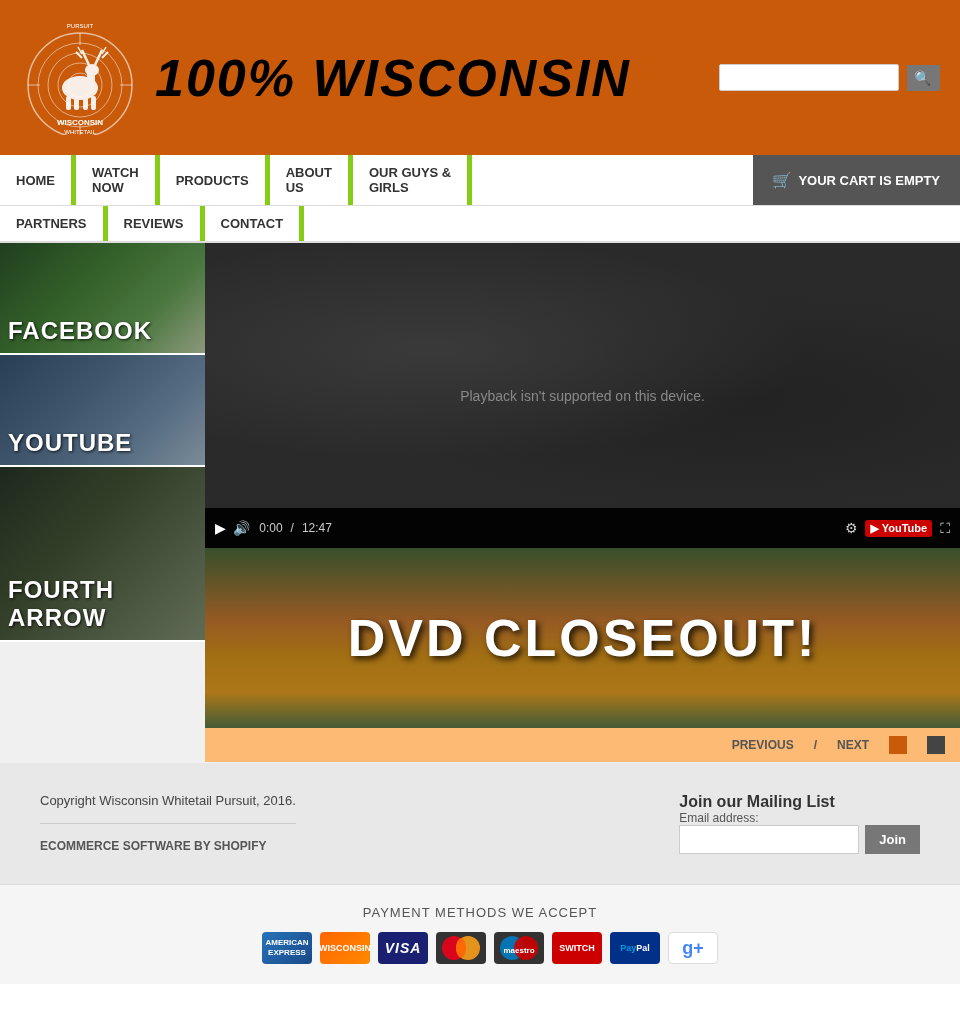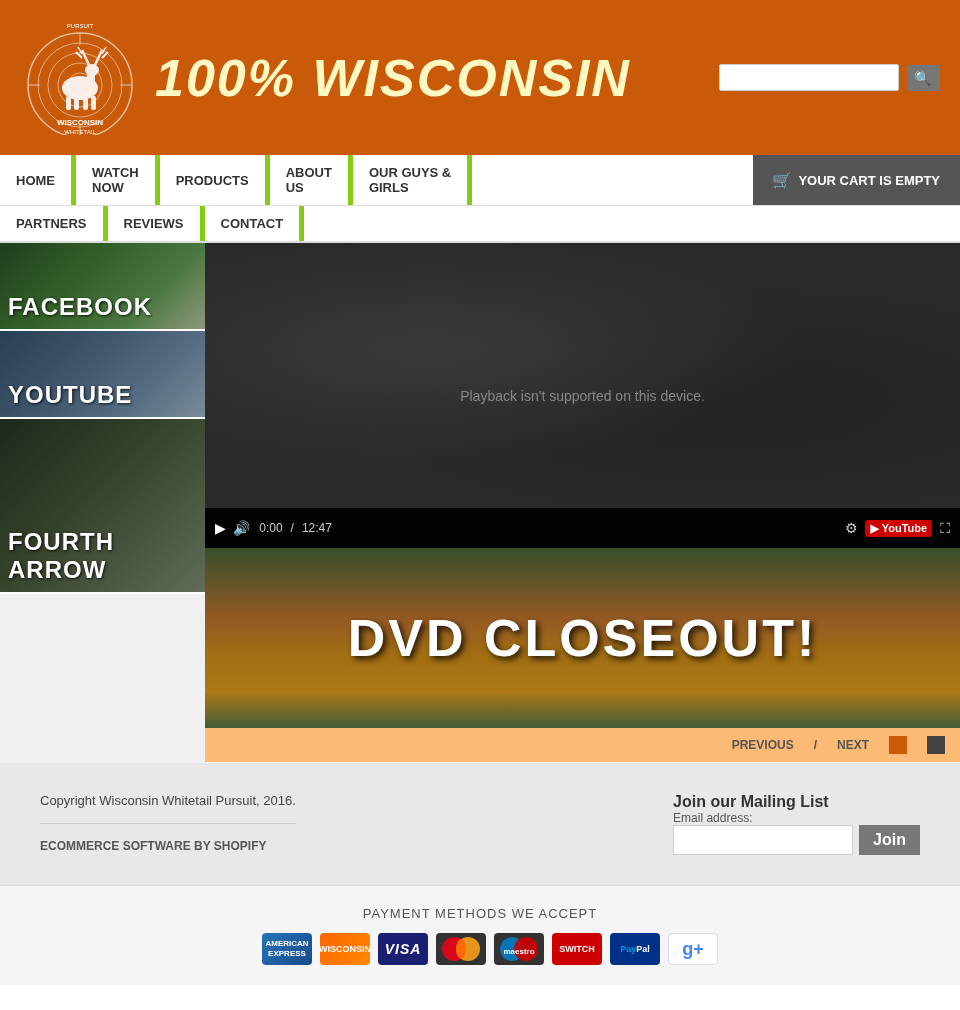--- a/index.html
+++ b/index.html
@@ -13,21 +13,21 @@
       align-items: center;
       justify-content: space-between;
       height: 155px;
     }
     .header-logo {
       display: flex;
       align-items: center;
       gap: 15px;
     }
     .logo-text {
-      color: #fef9c3;
+      color: #000000;
       font-size: 52px;
       font-weight: 900;
       letter-spacing: 2px;
       font-style: italic;
       text-transform: uppercase;
     }
     .header-right {
       display: flex;
       align-items: center;
       gap: 8px;
@@ -88,21 +88,21 @@
 
     
     .sidebar {
       width: 205px;
       flex-shrink: 0;
       display: flex;
       flex-direction: column;
     }
     .sidebar-item {
       position: relative;
-      height: 88px;
+      height: 112px;
       overflow: hidden;
       cursor: pointer;
       border-bottom: 2px solid #fff;
     }
     .sidebar-item-bg {
       width: 100%;
       height: 100%;
       background-size: cover;
       background-position: center;
       filter: brightness(0.7);
@@ -285,21 +285,21 @@
       border: 1px solid #ccc;
       font-size: 13px;
       width: 180px;
     }
     .join-btn {
       background: #777;
       color: #fff;
       border: none;
       padding: 6px 14px;
       cursor: pointer;
-      font-size: 16px;
+      font-size: 13px;
       font-weight: bold;
     }
 
     
     .payment-section {
       background: #f5f5f5;
       border-top: 1px solid #ddd;
       padding: 20px;
       text-align: center;
     }

